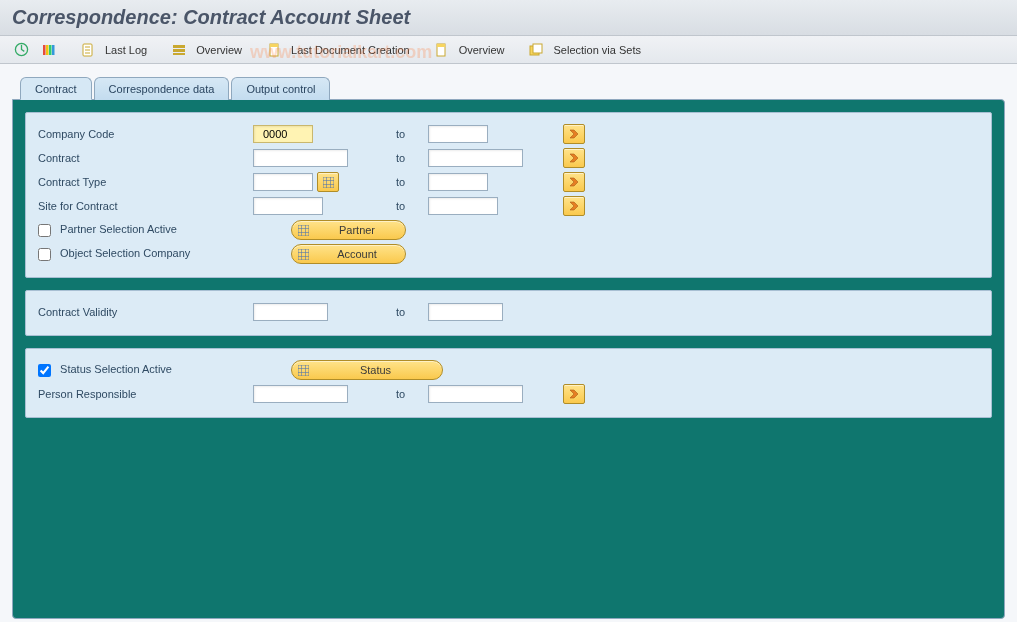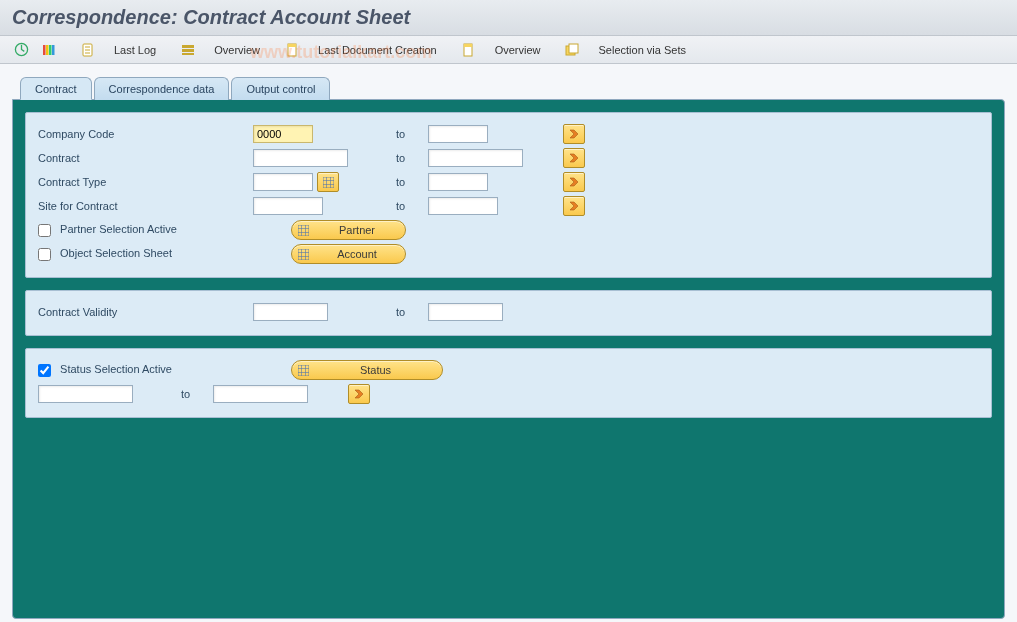--- a/index.html
+++ b/index.html
@@ -27,21 +27,21 @@
       display: flex;
       align-items: center;
       gap: 4px;
       padding: 4px 10px;
       background: linear-gradient(to bottom, #f0f2f5, #e4e8ed);
       border-bottom: 1px solid #c0c6cd;
     }
     .tb-btn {
       display: flex;
       align-items: center;
-      gap: 19px;
+      gap: 10px;
       padding: 2px 4px;
       cursor: pointer;
       border-radius: 2px;
     }
     .tb-icon {
       width: 15px;
       height: 15px;
       display: inline-flex;
       align-items: center;
       justify-content: center;
@@ -109,21 +109,21 @@
       width: 215px;
       font-size: 11px;
       color: #2f4a63;
     }
     .fld-sm { width: 60px; }
     .fld-md { width: 95px; }
     input[type="text"] {
       height: 18px;
       border: 1px solid #9aaec0;
       background: #fff;
-      padding: 0 3px;
+      padding: 0 9px;
       font-size: 11px;
       box-shadow: inset 1px 1px 2px rgba(0,0,0,0.08);
     }
     input[type="text"].highlight {
       background: #fff3b3;
       border-color: #c9b76e;
     }
     .to-col {
       width: 60px;
       padding-left: 28px;
@@ -373,21 +373,21 @@
                 <line x1="0" y1="7.5" x2="11" y2="7.5" stroke="#5577aa" stroke-width="0.6"></line>
               </svg>
             </span>
           <span class="btn-text">Partner</span>
         </div>
       </div>
 
       <div class="row">
         <div class="lbl">
           <input type="checkbox" class="chk" style="">
-          <span>Object Selection Sheet</span>
+          <span>Object Selection Company</span>
         </div>
         <div style="width:35px;"></div>
         <div class="wide-btn" style="min-width:115px; margin-left:3px;">
           <span>
               <svg width="11" height="11" viewBox="0 0 11 11">
                 <rect x="0" y="0" width="11" height="11" fill="none" stroke="#5577aa" stroke-width="0.8"></rect>
                 <line x1="3.5" y1="0" x2="3.5" y2="11" stroke="#5577aa" stroke-width="0.6"></line>
                 <line x1="7.5" y1="0" x2="7.5" y2="11" stroke="#5577aa" stroke-width="0.6"></line>
                 <line x1="0" y1="3.5" x2="11" y2="3.5" stroke="#5577aa" stroke-width="0.6"></line>
                 <line x1="0" y1="7.5" x2="11" y2="7.5" stroke="#5577aa" stroke-width="0.6"></line>
@@ -423,20 +423,21 @@
                 <line x1="7.5" y1="0" x2="7.5" y2="11" stroke="#5577aa" stroke-width="0.6"></line>
                 <line x1="0" y1="3.5" x2="11" y2="3.5" stroke="#5577aa" stroke-width="0.6"></line>
                 <line x1="0" y1="7.5" x2="11" y2="7.5" stroke="#5577aa" stroke-width="0.6"></line>
               </svg>
             </span>
           <span class="btn-text">Status</span>
         </div>
       </div>
 
       <div class="row">
+        <div class="lbl">Person Responsible</div>
         <input type="text" class="fld-md" style="">
         <div style="width:20px"></div>
         <div class="to-col">to</div>
         <input type="text" class="fld-md" style="">
         <div class="btn-col" style="margin-left:40px">
           <div class="mult-btn">
             <span>
                 <svg width="12" height="12" viewBox="0 0 12 12">
                   <path d="M2 2h4l4 4-4 4H2l4-4z" fill="#e67e22" stroke="#a85c17" stroke-width="0.6"></path>
                 </svg>

